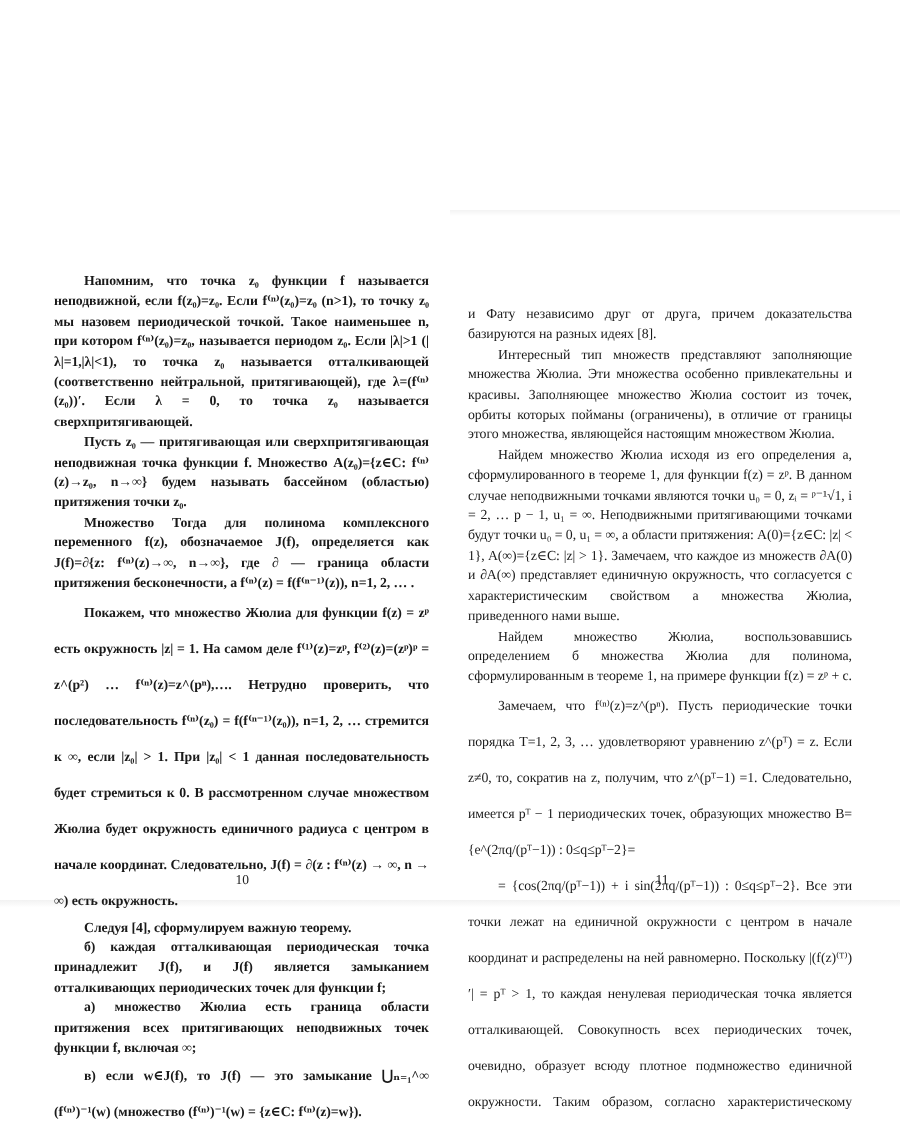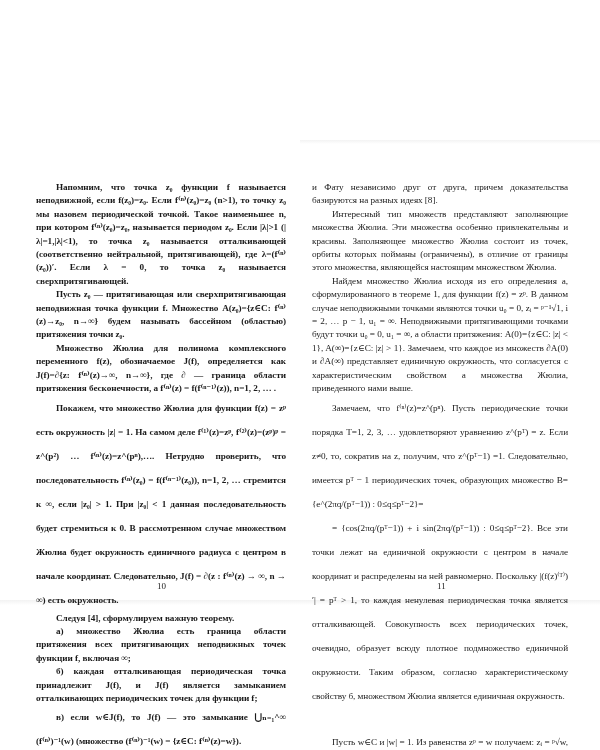--- a/index.html
+++ b/index.html
@@ -19,49 +19,50 @@
     position: absolute; left: 0; top: 600px; width: 600px; height: 5px;
     background: linear-gradient(#f2f2f2, #ffffff);
   }
   .page { position: absolute; top: 181px; width: 250px; }
   .page.left { left: 36px; font-weight: bold; }
   .page.right { left: 312px; width: 256px; }
   p {
     margin: 0; font-size: 9.2px; line-height: 13.4px; text-align: justify;
     text-indent: 20px; letter-spacing: -0.05px;
   }
-  p.noindent { text-indent: 0; }
+  p.noindent { text-indent: 0; margin-top: 22px; }
   p.tall { line-height: 24px; }
   p.formula-line { line-height: 21px; margin-top: 24px; }
   .pagenum {
     position: absolute; top: 581px; font-size: 9px; color: #222;
   }
   .pagenum.left { left: 157px; }
   .pagenum.right { left: 437px; }
 </style>
 </head>
 <body>
 
 <div class="spread"></div>
 <div class="spread-shadow-top"></div>
 <div class="spread-shadow-bottom"></div>
 
 <div class="page left">
   <p>Напомним, что точка z₀ функции f называется неподвижной, если f(z₀)=z₀. Если f⁽ⁿ⁾(z₀)=z₀ (n&gt;1), то точку z₀ мы назовем периодической точкой. Такое наименьшее n, при котором f⁽ⁿ⁾(z₀)=z₀, называется периодом z₀. Если |λ|&gt;1 (|λ|=1,|λ|&lt;1), то точка z₀ называется отталкивающей (соответственно нейтральной, притягивающей), где λ=(f⁽ⁿ⁾(z₀))′. Если λ = 0, то точка z₀ называется сверхпритягивающей.</p>
   <p>Пусть z₀ — притягивающая или сверхпритягивающая неподвижная точка функции f. Множество A(z₀)={z∈C: f⁽ⁿ⁾(z)→z₀, n→∞} будем называть бассейном (областью) притяжения точки z₀.</p>
-  <p>Множество Жюлиа для полинома комплексного переменного f(z), обозначаемое J(f), определяется как J(f)=∂{z: f⁽ⁿ⁾(z)→∞, n→∞}, где ∂ — граница области притяжения бесконечности, а f⁽ⁿ⁾(z) = f(f⁽ⁿ⁻¹⁾(z)), n=1, 2, … .</p>
+  <p>Множество Тогда для полинома комплексного переменного f(z), обозначаемое J(f), определяется как J(f)=∂{z: f⁽ⁿ⁾(z)→∞, n→∞}, где ∂ — граница области притяжения бесконечности, а f⁽ⁿ⁾(z) = f(f⁽ⁿ⁻¹⁾(z)), n=1, 2, … .</p>
   <p class="tall">Покажем, что множество Жюлиа для функции f(z) = zᵖ есть окружность |z| = 1. На самом деле f⁽¹⁾(z)=zᵖ, f⁽²⁾(z)=(zᵖ)ᵖ = z^(p²) … f⁽ⁿ⁾(z)=z^(pⁿ),…. Нетрудно проверить, что последовательность f⁽ⁿ⁾(z₀) = f(f⁽ⁿ⁻¹⁾(z₀)), n=1, 2, … стремится к ∞, если |z₀| &gt; 1. При |z₀| &lt; 1 данная последовательность будет стремиться к 0. В рассмотренном случае множеством Жюлиа будет окружность единичного радиуса с центром в начале координат. Следовательно, J(f) = ∂(z : f⁽ⁿ⁾(z) → ∞, n → ∞) есть окружность.</p>
   <p>Следуя [4], сформулируем важную теорему.</p>
+  <p>б) каждая отталкивающая периодическая точка принадлежит J(f), и J(f) является замыканием отталкивающих периодических точек для функции f;</p>
   <p>а) множество Жюлиа есть граница области притяжения всех притягивающих неподвижных точек функции f, включая ∞;</p>
-  <p>б) каждая отталкивающая периодическая точка принадлежит J(f), и J(f) является замыканием отталкивающих периодических точек для функции f;</p>
   <p class="tall">в) если w∈J(f), то J(f) — это замыкание ⋃ₙ₌₁^∞ (f⁽ⁿ⁾)⁻¹(w) (множество (f⁽ⁿ⁾)⁻¹(w) = {z∈C: f⁽ⁿ⁾(z)=w}).</p>
 </div>
 <div class="pagenum left">10</div>
 
 <div class="page right">
   <p class="noindent">и Фату независимо друг от друга, причем доказательства базируются на разных идеях [8].</p>
   <p>Интересный тип множеств представляют заполняющие множества Жюлиа. Эти множества особенно привлекательны и красивы. Заполняющее множество Жюлиа состоит из точек, орбиты которых пойманы (ограничены), в отличие от границы этого множества, являющейся настоящим множеством Жюлиа.</p>
   <p>Найдем множество Жюлиа исходя из его определения а, сформулированного в теореме 1, для функции f(z) = zᵖ. В данном случае неподвижными точками являются точки u₀ = 0, zᵢ = ᵖ⁻¹√1, i = 2, … p − 1, u₁ = ∞. Неподвижными притягивающими точками будут точки u₀ = 0, u₁ = ∞, а области притяжения: A(0)={z∈C: |z| &lt; 1}, A(∞)={z∈C: |z| &gt; 1}. Замечаем, что каждое из множеств ∂A(0) и ∂A(∞) представляет единичную окружность, что согласуется с характеристическим свойством а множества Жюлиа, приведенного нами выше.</p>
+  <p>Найдем множество Жюлиа, воспользовавшись определением б множества Жюлиа для полинома, сформулированным в теореме 1, на примере функции f(z) = zᵖ + c.</p>
   <p class="tall">Замечаем, что f⁽ⁿ⁾(z)=z^(pⁿ). Пусть периодические точки порядка T=1, 2, 3, … удовлетворяют уравнению z^(pᵀ) = z. Если z≠0, то, сократив на z, получим, что z^(pᵀ−1) =1. Следовательно, имеется pᵀ − 1 периодических точек, образующих множество B={e^(2πq/(pᵀ−1)) : 0≤q≤pᵀ−2}=</p>
   <p class="tall">= {cos(2πq/(pᵀ−1)) + i sin(2πq/(pᵀ−1)) : 0≤q≤pᵀ−2}. Все эти точки лежат на единичной окружности с центром в начале координат и распределены на ней равномерно. Поскольку |(f(z)⁽ᵀ⁾)′| = pᵀ &gt; 1, то каждая ненулевая периодическая точка является отталкивающей. Совокупность всех периодических точек, очевидно, образует всюду плотное подмножество единичной окружности. Таким образом, согласно характеристическому свойству б, множеством Жюлиа является единичная окружность.</p>
   <p class="formula-line">Пусть w∈C и |w| = 1. Из равенства zᵖ = w получаем: zᵢ = ᵖ√w, i = 0,…, p − 1 и B₁ = (f⁽¹⁾)⁻¹(w) = {z₀, z₁, …, z_(p−1)}. Множе-</p>
 </div>
 <div class="pagenum right">11</div>
 
 </body></html>

